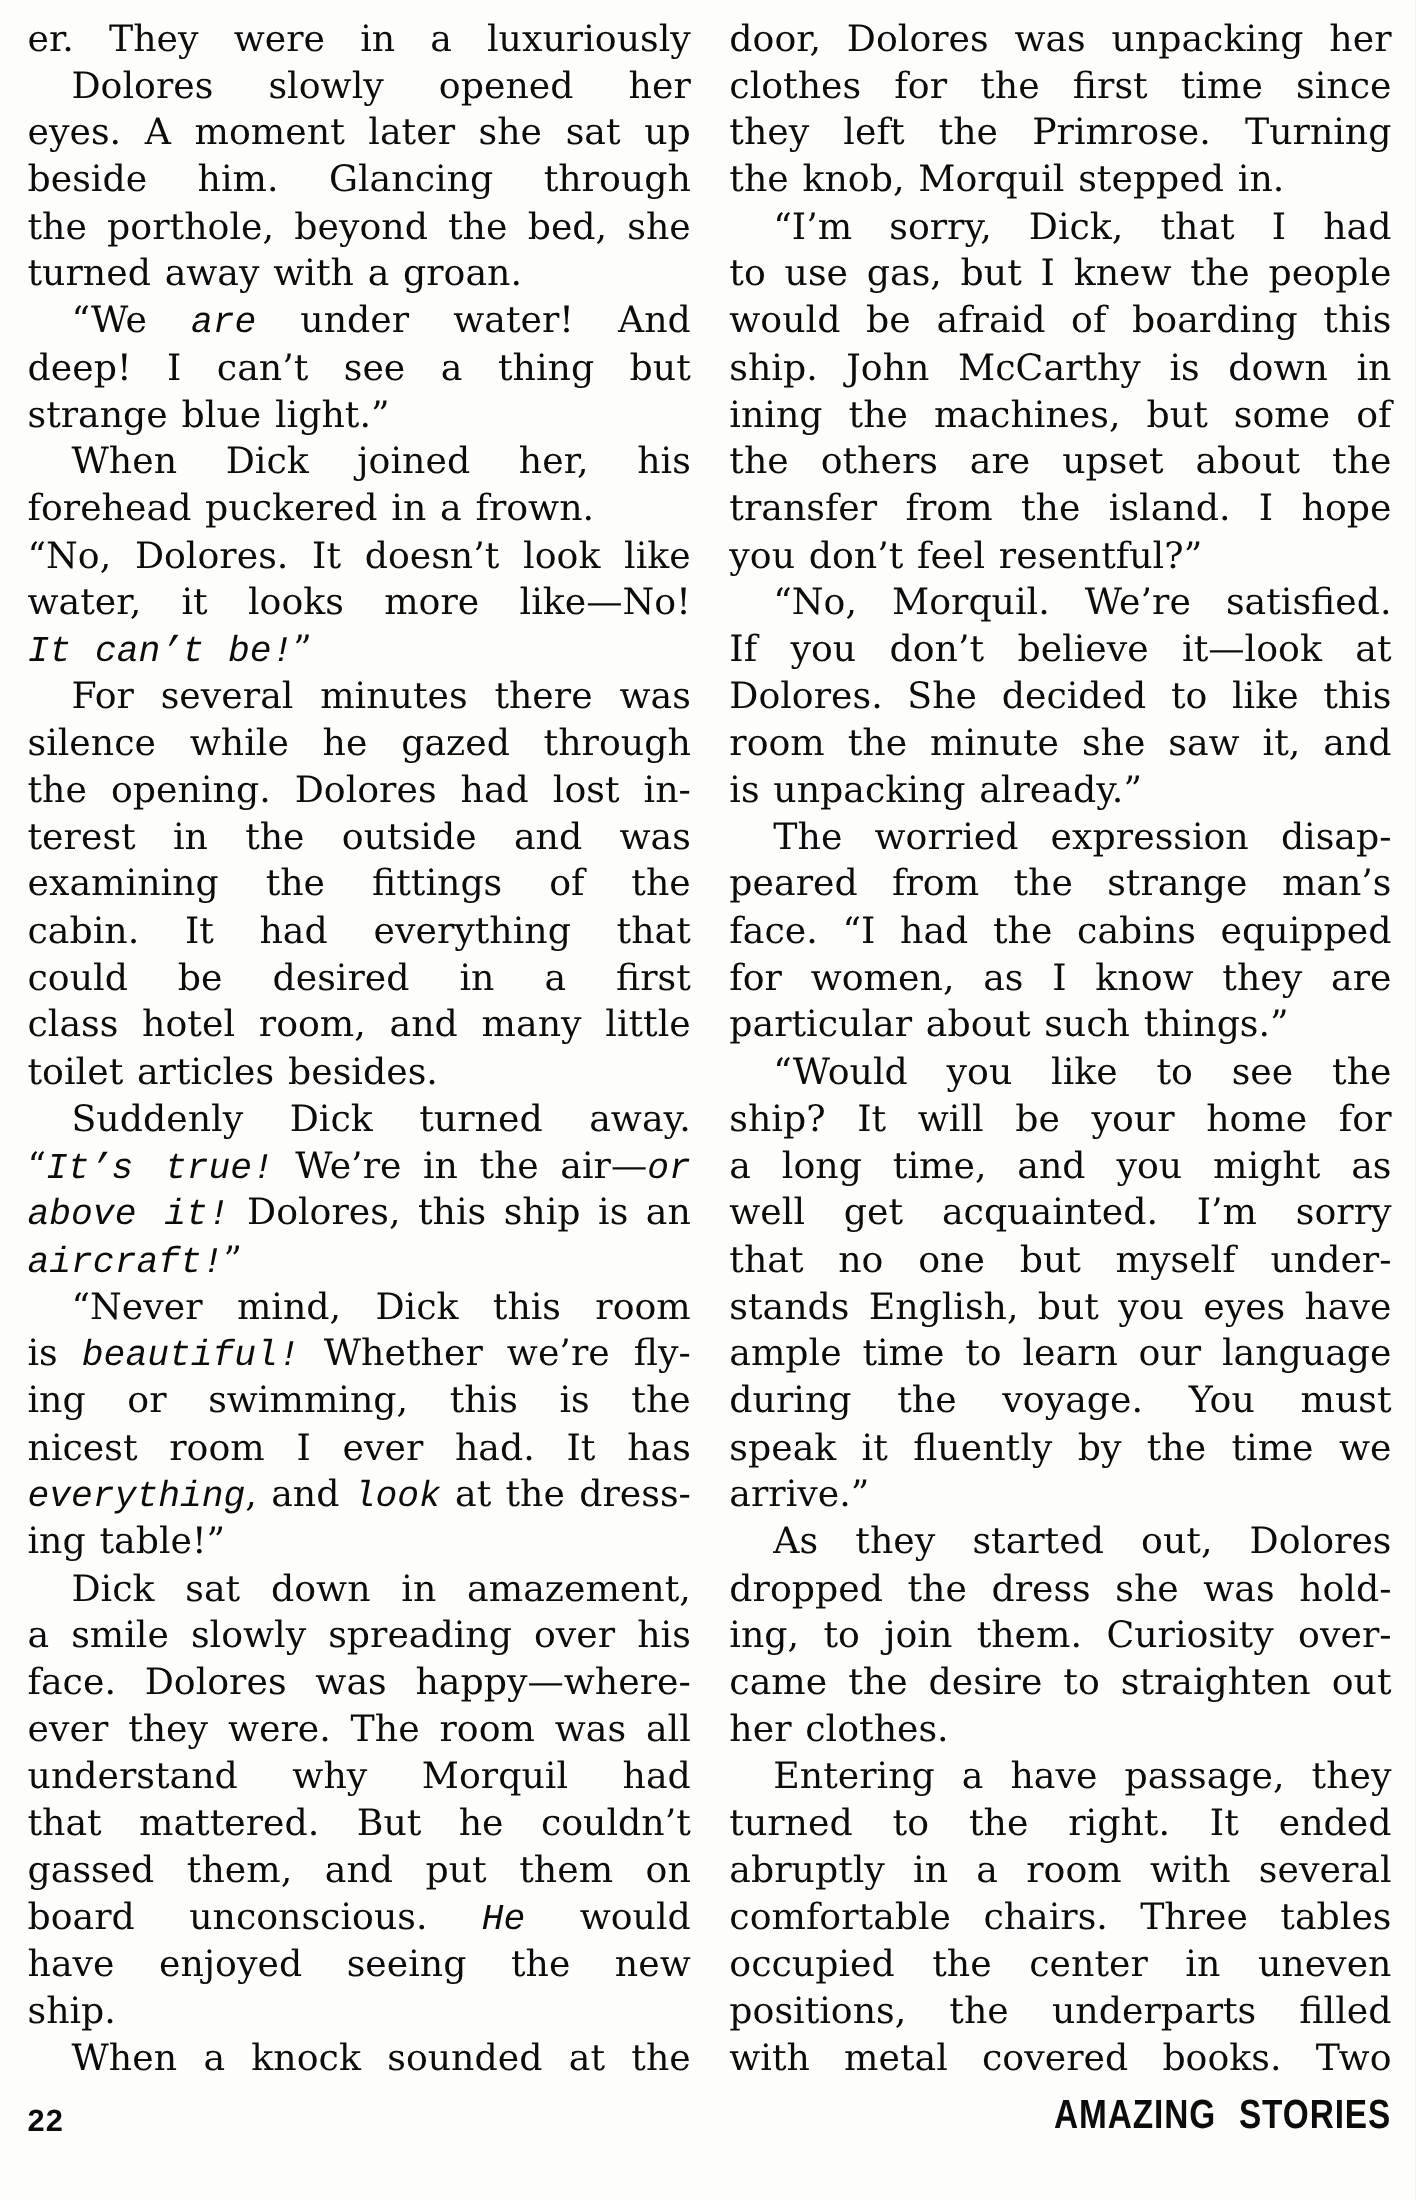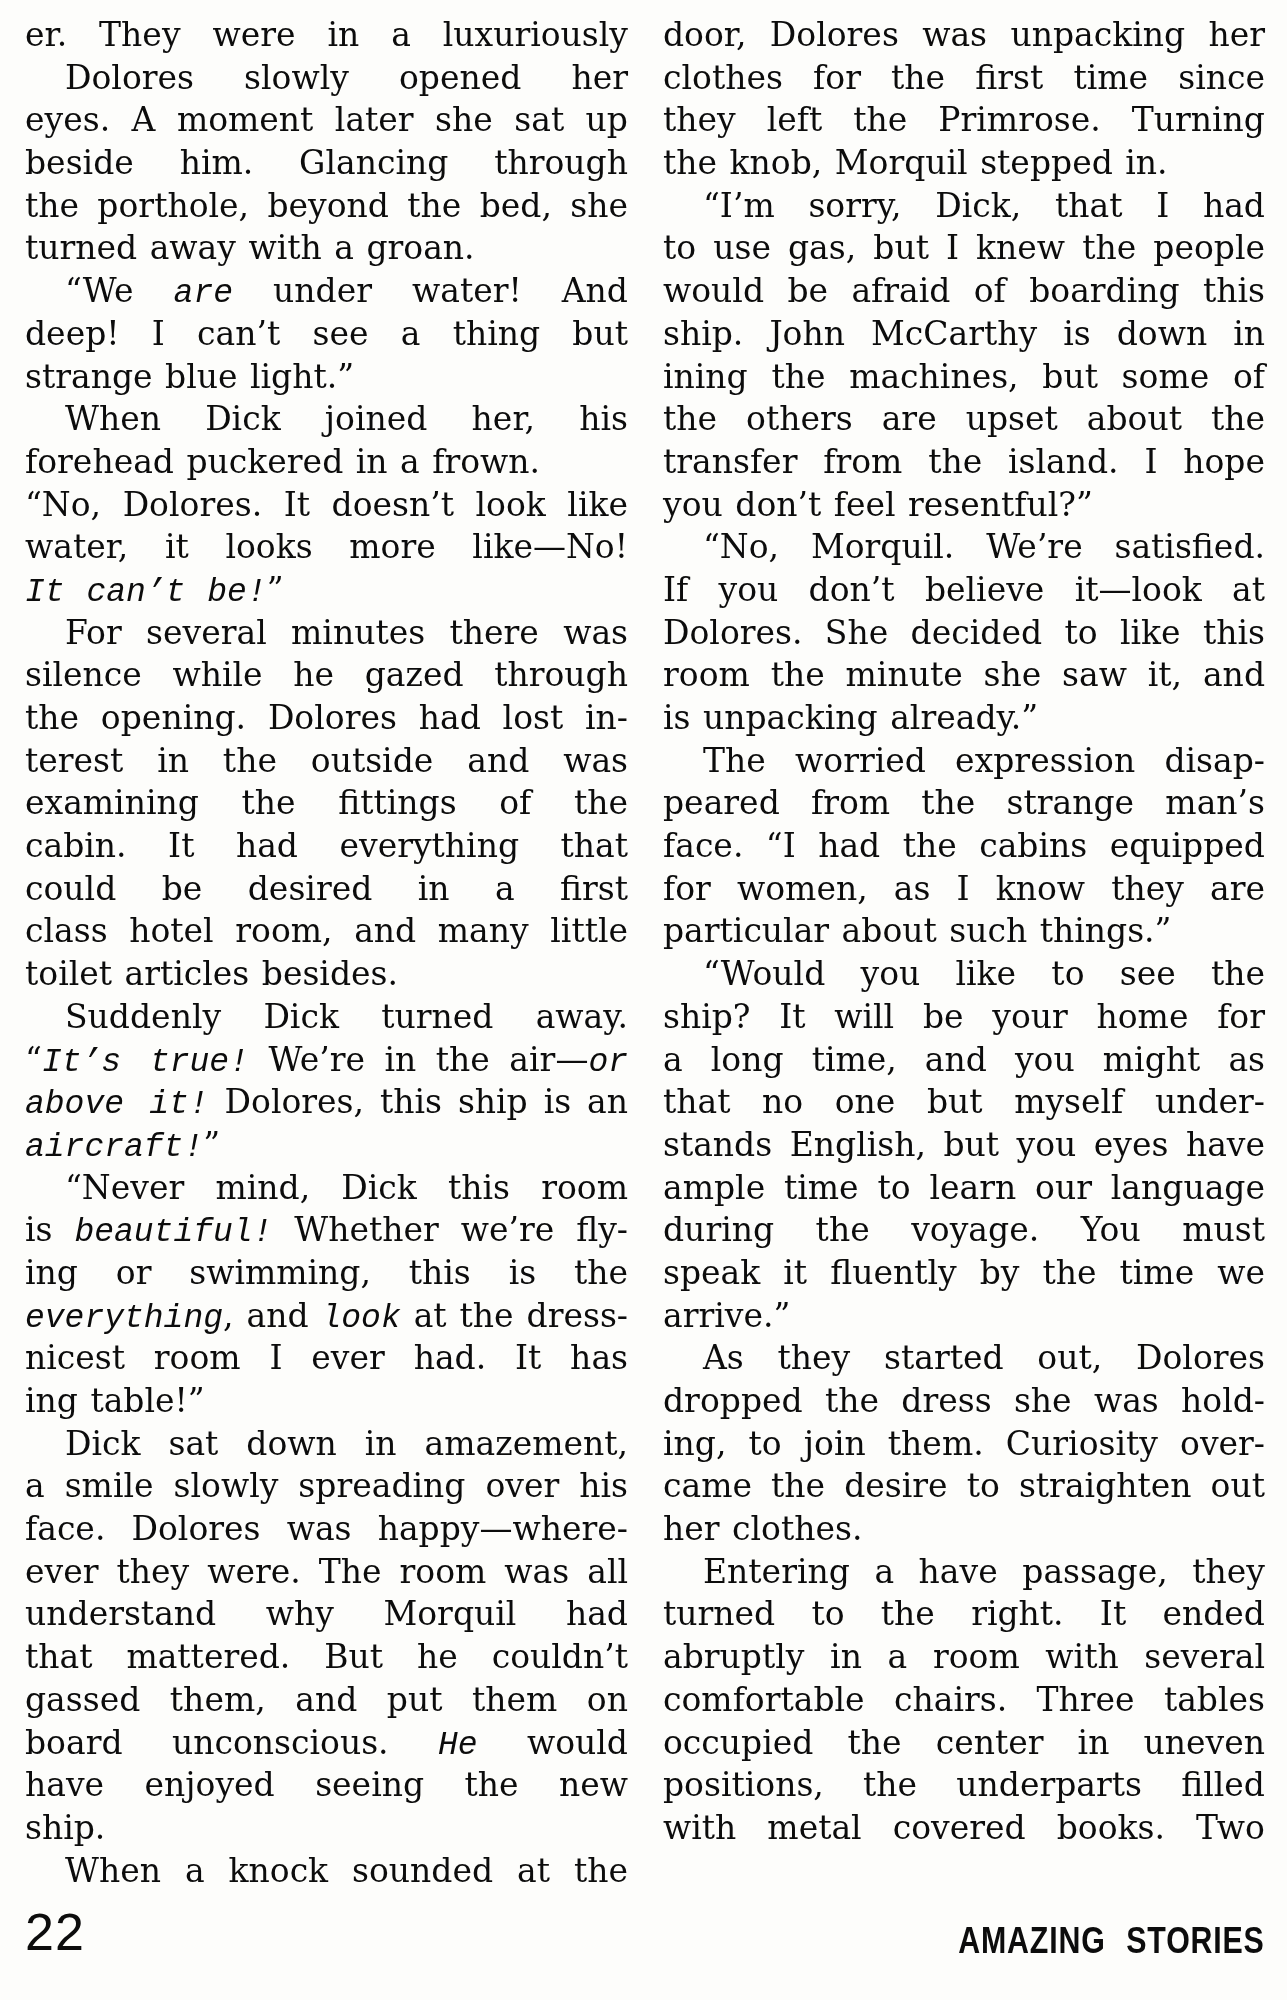--- a/index.html
+++ b/index.html
@@ -31,22 +31,22 @@
   .line.indent{text-indent:40px;}
   .line i{font-style:italic;font-family:Liberation Mono, monospace;}
   .footer{
     display:flex;
     justify-content:space-between;
     align-items:flex-end;
     margin-top:10px;
   }
   .page-num{
     font-family:"Liberation Sans",sans-serif;
-    font-weight:400;
-    font-size:52px;
+    font-weight:700;
+    font-size:28px;
     letter-spacing:1px;
   }
   .mag-title{
     font-family:"Liberation Sans",sans-serif;
     font-weight:700;
     font-size:37px;
     letter-spacing:1px;
     word-spacing:14px;
     transform:scaleX(0.82);
     transform-origin:100% 100%;
@@ -81,22 +81,22 @@
         <div class="line">could be desired in a first</div>
         <div class="line">class hotel room, and many little</div>
         <div class="line pend">toilet articles besides.</div>
         <div class="line indent">Suddenly Dick turned away.</div>
         <div class="line">“<i>It’s true!</i> We’re in the air—<i>or</i></div>
         <div class="line"><i>above it!</i> Dolores, this ship is an</div>
         <div class="line pend"><i>aircraft!</i>”</div>
         <div class="line indent">“Never mind, Dick this room</div>
         <div class="line">is <i>beautiful!</i> Whether we’re fly-</div>
         <div class="line">ing or swimming, this is the</div>
+        <div class="line">nicest room I ever had. It has</div>
         <div class="line"><i>everything</i>, and <i>look</i> at the dress-</div>
-        <div class="line">nicest room I ever had. It has</div>
         <div class="line pend">ing table!”</div>
         <div class="line indent">Dick sat down in amazement,</div>
         <div class="line">a smile slowly spreading over his</div>
         <div class="line">face. Dolores was happy—where-</div>
         <div class="line">ever they were. The room was all</div>
         <div class="line">understand why Morquil had</div>
         <div class="line">that mattered. But he couldn’t</div>
         <div class="line">gassed them, and put them on</div>
         <div class="line">board unconscious. <i>He</i> would</div>
         <div class="line">have enjoyed seeing the new</div>
@@ -122,20 +122,21 @@
         <div class="line">room the minute she saw it, and</div>
         <div class="line pend">is unpacking already.”</div>
         <div class="line indent">The worried expression disap-</div>
         <div class="line">peared from the strange man’s</div>
         <div class="line">face. “I had the cabins equipped</div>
         <div class="line">for women, as I know they are</div>
         <div class="line pend">particular about such things.”</div>
         <div class="line indent">“Would you like to see the</div>
         <div class="line">ship? It will be your home for</div>
         <div class="line">a long time, and you might as</div>
+        <div class="line">well get acquainted. I’m sorry</div>
         <div class="line">that no one but myself under-</div>
         <div class="line">stands English, but you eyes have</div>
         <div class="line">ample time to learn our language</div>
         <div class="line">during the voyage. You must</div>
         <div class="line">speak it fluently by the time we</div>
         <div class="line pend">arrive.”</div>
         <div class="line indent">As they started out, Dolores</div>
         <div class="line">dropped the dress she was hold-</div>
         <div class="line">ing, to join them. Curiosity over-</div>
         <div class="line">came the desire to straighten out</div>

